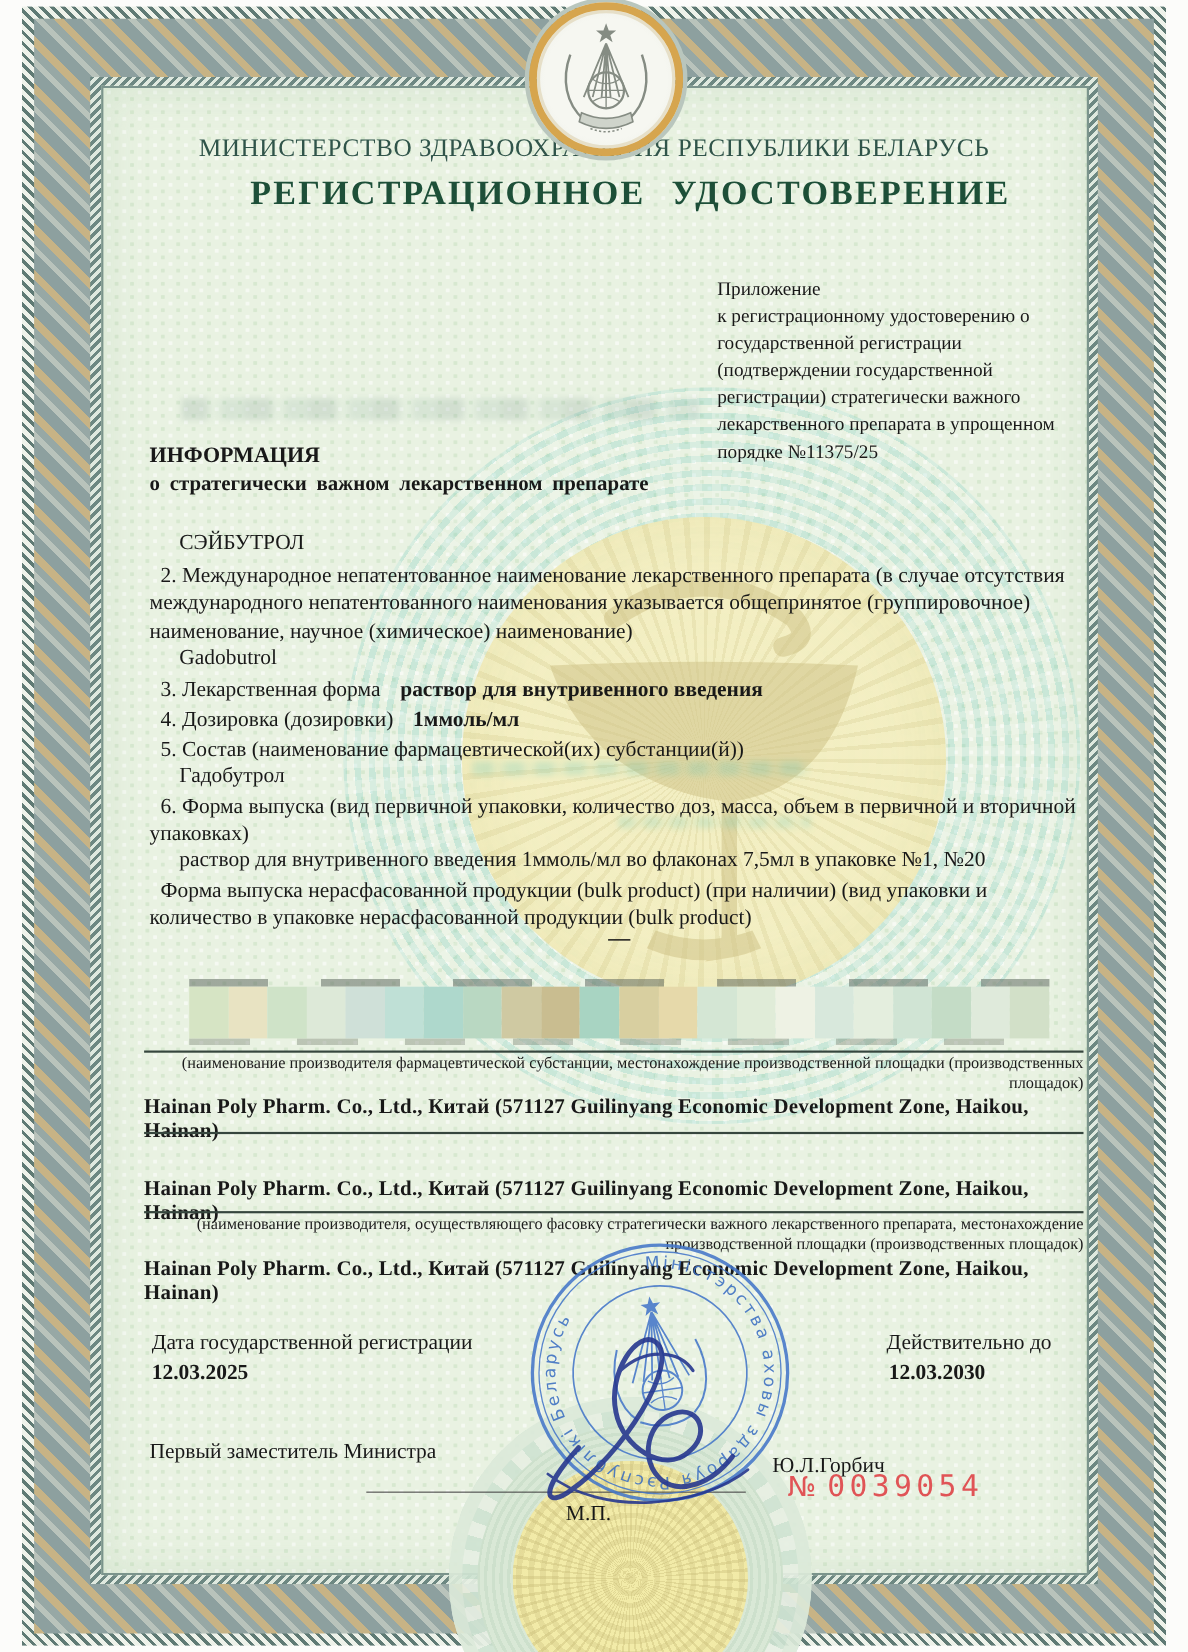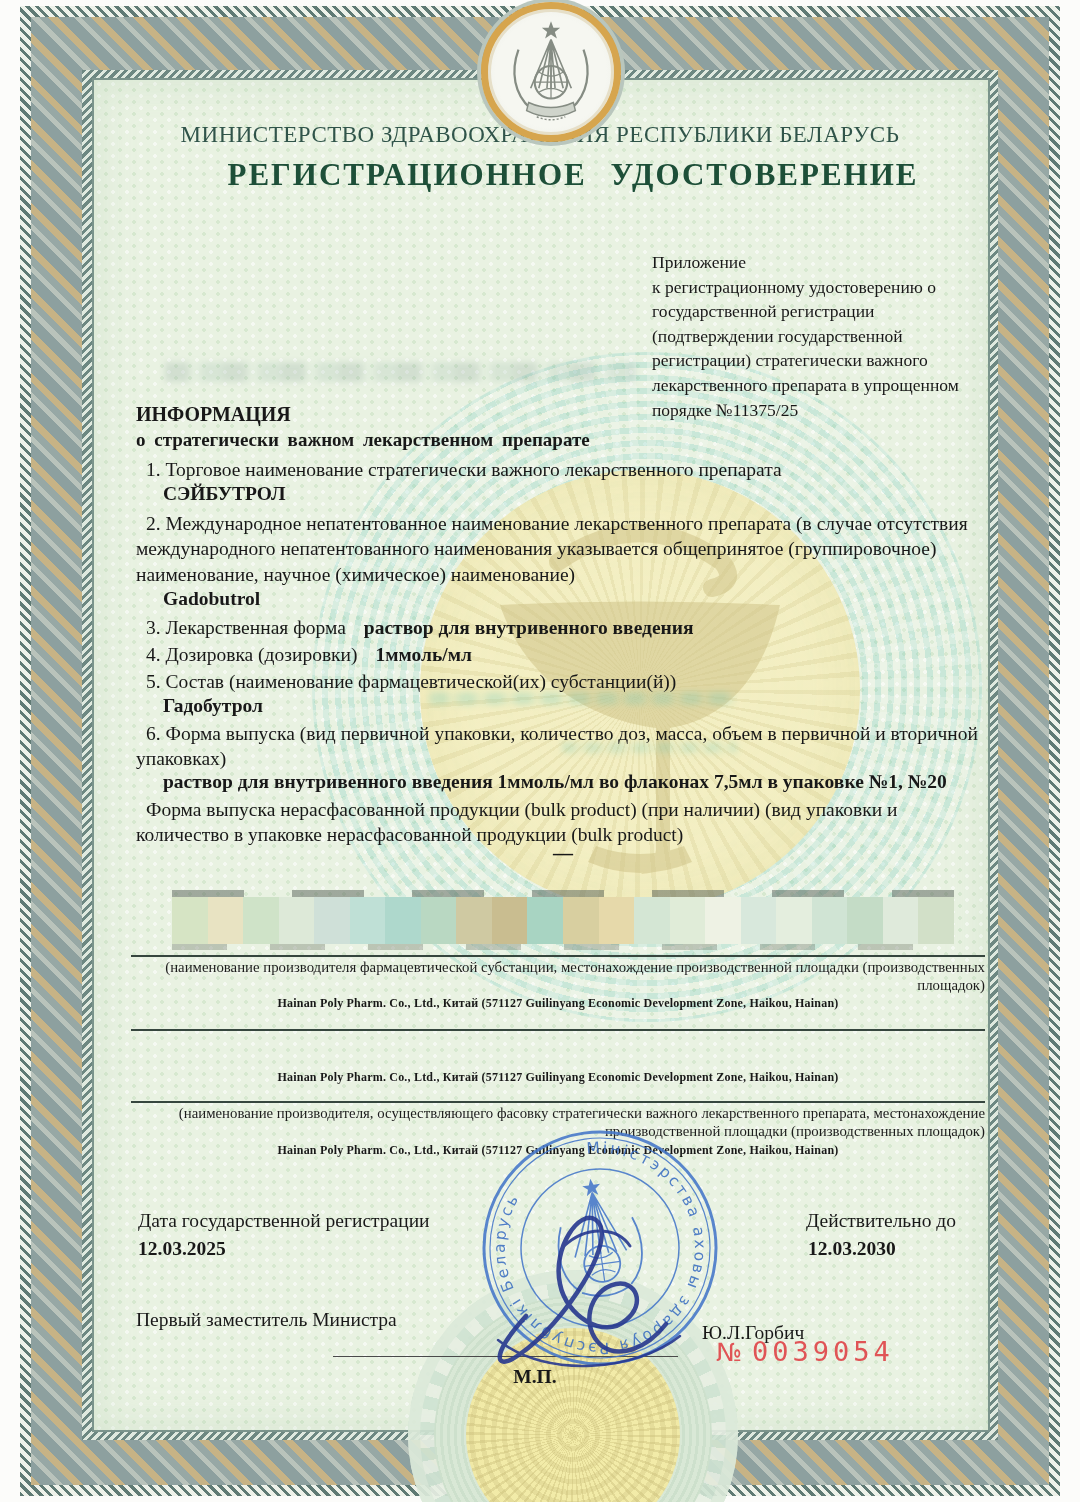--- a/index.html
+++ b/index.html
@@ -48,31 +48,31 @@
   
   .content{position:absolute;inset:0;z-index:3;}
   .t{position:absolute;}
   .ministry{top:122px;left:0;width:100%;text-align:center;font-size:23px;color:#30544a;letter-spacing:.5px;}
   .doc-title{top:157px;left:0;width:100%;text-align:center;font-size:31px;font-weight:bold;
      color:#1d4f38;letter-spacing:2px;word-spacing:14px;padding-left:33px;}
   .annex{left:652px;top:250px;width:340px;font-size:17.5px;line-height:24.6px;white-space:pre-line;}
   .info-h{left:136px;top:403px;font-size:20px;font-weight:bold;}
   .info-sub{left:136px;top:429px;font-size:19px;font-weight:bold;word-spacing:4px;}
   .item{left:136px;width:854px;font-size:19.5px;line-height:25.4px;text-indent:10px;}
-  .vblock{left:163px;font-size:19.5px;font-weight:bold;}
+  .vblock{left:163px;font-size:19.5px;font-weight:normal;}
   .inline-val{font-weight:bold;margin-left:18px;}
   .dash{left:136px;width:854px;text-align:center;font-size:20px;font-weight:bold;}
   .redaction{left:172px;top:890px;width:782px;height:60px;display:flex;padding:7px 0 6px 0;box-sizing:border-box;
      background:
        repeating-linear-gradient(90deg,rgba(86,96,88,.5) 0 72px,rgba(86,96,88,0) 72px 120px) top left/100% 7px no-repeat,
        repeating-linear-gradient(90deg,rgba(112,122,106,.38) 0 55px,rgba(112,122,106,0) 55px 98px) bottom left/100% 6px no-repeat;}
   .rpx{flex:1;}
   .rule{left:131px;width:854px;border-top:2px solid #36463e;height:0;}
   .cap{left:131px;width:854px;text-align:right;font-size:14.8px;line-height:17.6px;color:#1c1c1c;}
-  .mfr{left:131px;width:854px;text-align:center;font-size:12px;font-weight:bold;letter-spacing:.2px;}
+  .mfr{left:131px;width:854px;font-size:19px;font-weight:bold;letter-spacing:.2px;}
   .f-label{font-size:19.5px;}
   .f-date{font-size:19.5px;font-weight:bold;}
   .num{left:716px;top:1336px;color:#e05456;font-family:"DejaVu Sans Mono",monospace;
        font-size:27px;letter-spacing:4px;}
   .num .pref{font-family:"DejaVu Sans",sans-serif;font-size:25px;letter-spacing:0;margin-right:10px;}
 
   
   .rosette{position:absolute;left:408px;top:1270px;width:330px;height:330px;z-index:2;}
   .ros-outer{position:absolute;inset:0;border-radius:50%;opacity:.92;
      background:repeating-conic-gradient(#cfe3d2 0 5deg,#e7efe3 5deg 10deg);
@@ -83,21 +83,21 @@
      background:
        repeating-conic-gradient(rgba(200,188,120,.4) 0 1.6deg,rgba(200,188,120,0) 1.6deg 5deg),
        repeating-radial-gradient(circle,rgba(205,194,128,.35) 0 5px,rgba(205,194,128,0) 5px 11px),
        radial-gradient(circle,#f2eba8 0 60%,#ece3a0 100%);}
 
   
   .stamp{position:absolute;left:478px;top:1126px;width:244px;height:244px;z-index:4;
      opacity:.88;transform:rotate(-8deg);}
   .signature{position:absolute;left:468px;top:1188px;width:250px;height:200px;z-index:5;}
   .sig-line{left:333px;top:1356px;width:345px;border-top:1.5px solid #4a4a4a;height:0;}
-  .mp{left:480px;top:1366px;width:110px;text-align:center;font-size:19.5px;font-weight:bold;}
+  .mp{left:480px;top:1366px;width:110px;text-align:center;font-size:19.5px;}
 </style>
 </head>
 <body>
 
 <div class="page">
 
   <div class="zz-outer"></div>
   <div class="band"></div>
   <div class="zz-inner"></div>
   <div class="inner-bg"></div>
@@ -123,21 +123,20 @@
 к регистрационному удостоверению о
 государственной регистрации
 (подтверждении государственной
 регистрации) стратегически важного
 лекарственного препарата в упрощенном
 порядке №11375/25</div>
 
     <div class="t info-h">ИНФОРМАЦИЯ</div>
     <div class="t info-sub">о стратегически важном лекарственном препарате</div>
 
-    <div class="t item" style="top:457px">1. Торговое наименование стратегически важного лекарственного препарата</div>
     <div class="t vblock" style="top:483px">СЭЙБУТРОЛ</div>
 
     <div class="t item" style="top:511px">2. Международное непатентованное наименование лекарственного препарата (в случае отсутствия международного непатентованного наименования указывается общепринятое (группировочное) наименование, научное (химическое) наименование)</div>
     <div class="t vblock" style="top:588px">Gadobutrol</div>
 
     <div class="t item" style="top:615px">
       <span>3. Лекарственная форма</span><span class="inline-val">раствор для внутривенного введения</span>
     </div>
     <div class="t item" style="top:642px">
       <span>4. Дозировка (дозировки)</span><span class="inline-val">1ммоль/мл</span>

